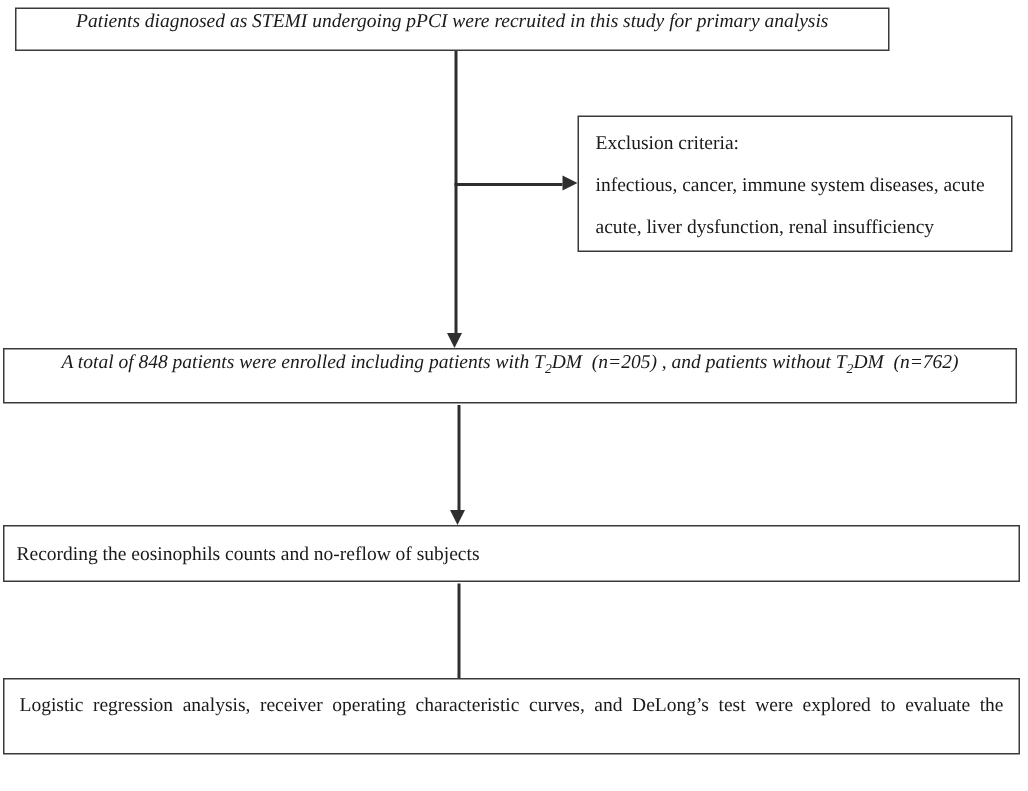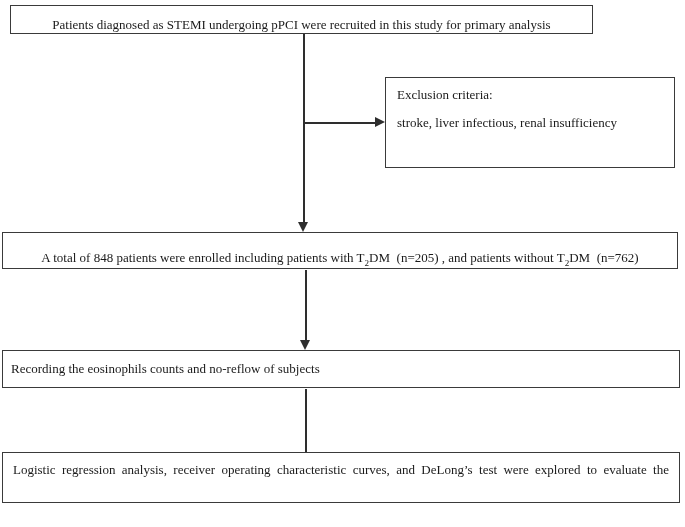--- a/index.html
+++ b/index.html
@@ -14,22 +14,23 @@
     font-size: 13px;
     overflow: hidden;
   }
   .box {
     position: absolute;
     border: 1.5px solid #3a3a3a;
     background: #ffffff;
   }
   .flex-center {
     display: flex;
-    align-items: flex-end;
+    align-items: flex-start;
     justify-content: center;
+    font-style: italic;
   }
   .flex-left {
     display: flex;
     align-items: center;
     justify-content: flex-start;
     text-align: center;
   }
   #box-recruitment { left: 10px; top: 5px; width: 583px; height: 29px; }
   #box-exclusion   { left: 385px; top: 77px; width: 290px; height: 91px;
                      padding: 3px 3px 0 11px; line-height: 28px; }
@@ -74,21 +75,22 @@
   </div>
 
   <div class="vline" id="vline-1"></div>
   <div class="arrowhead-down" id="ah-1"></div>
 
   <div class="hline" id="hline-branch"></div>
   <div class="arrowhead-right" id="ah-branch"></div>
 
   <div class="box" id="box-exclusion">
     <div class="nowrap">Exclusion criteria:</div>
-    <div class="nowrap">stroke, liver infectious, renal insufficiency</div>
+    <div class="nowrap">infectious, cancer, immune system diseases, acute</div>
+    <div class="nowrap">acute, liver dysfunction, renal insufficiency</div>
   </div>
 
   <div class="box flex-center" id="box-enrollment">
     <div class="line"><span>A total of 848 patients were enrolled including patients with T</span><sub>2</sub><span>DM  (n=205) , and patients without T</span><sub>2</sub><span>DM  (n=762)</span></div>
   </div>
 
   <div class="vline" id="vline-2"></div>
   <div class="arrowhead-down" id="ah-2"></div>
 
   <div class="box flex-left" id="box-recording">

